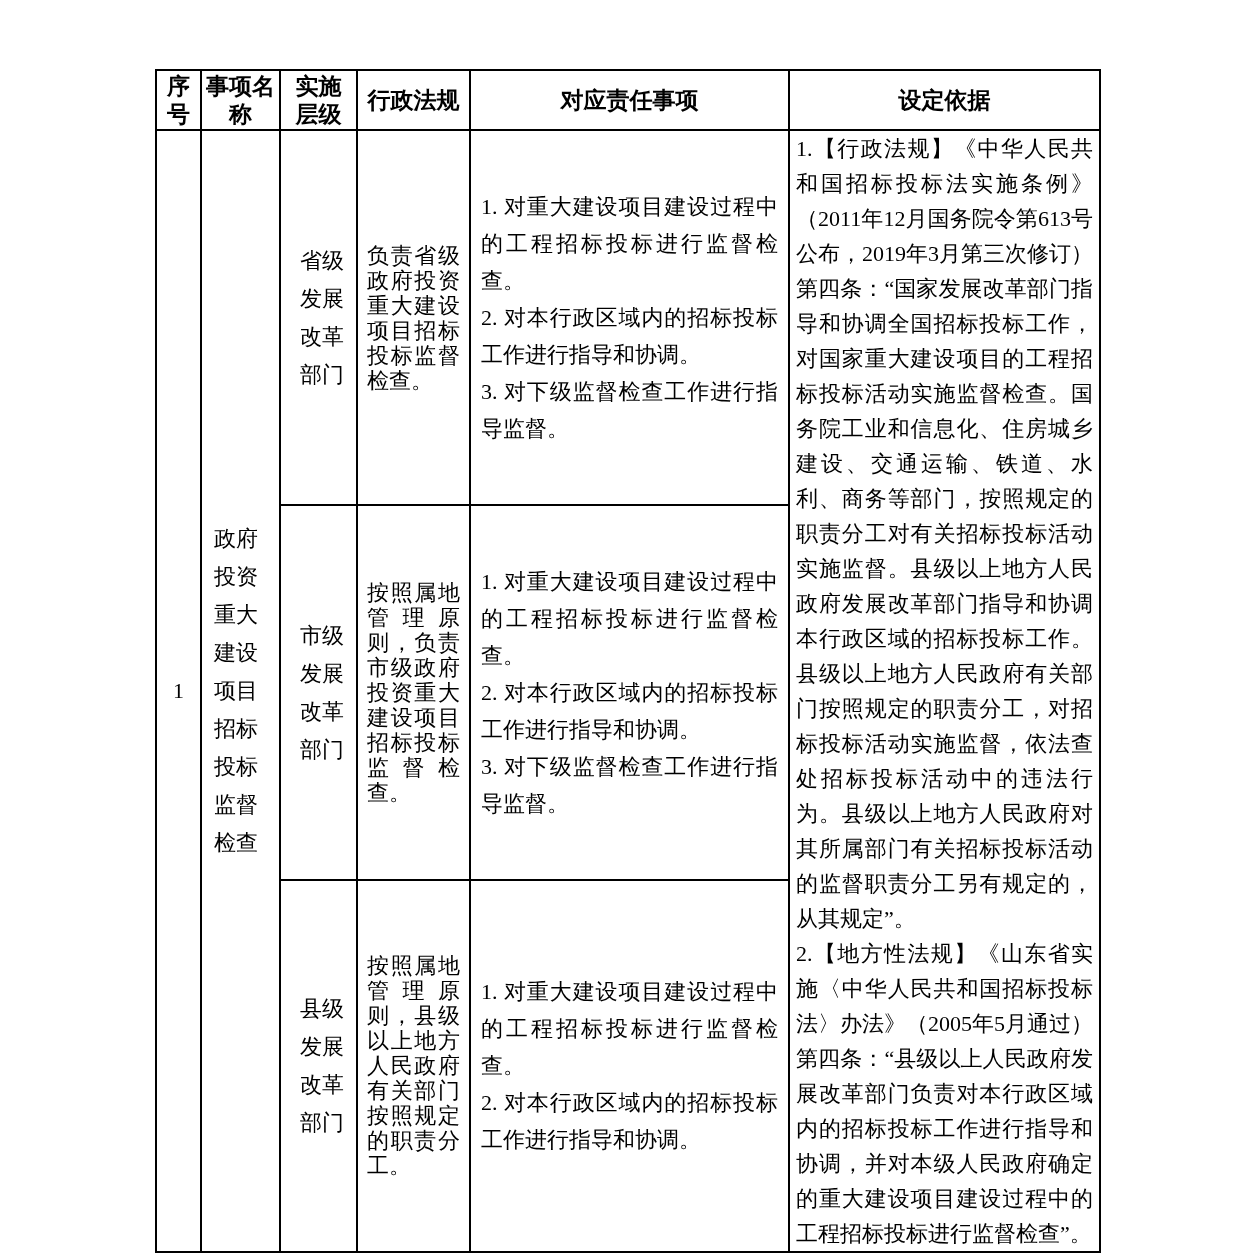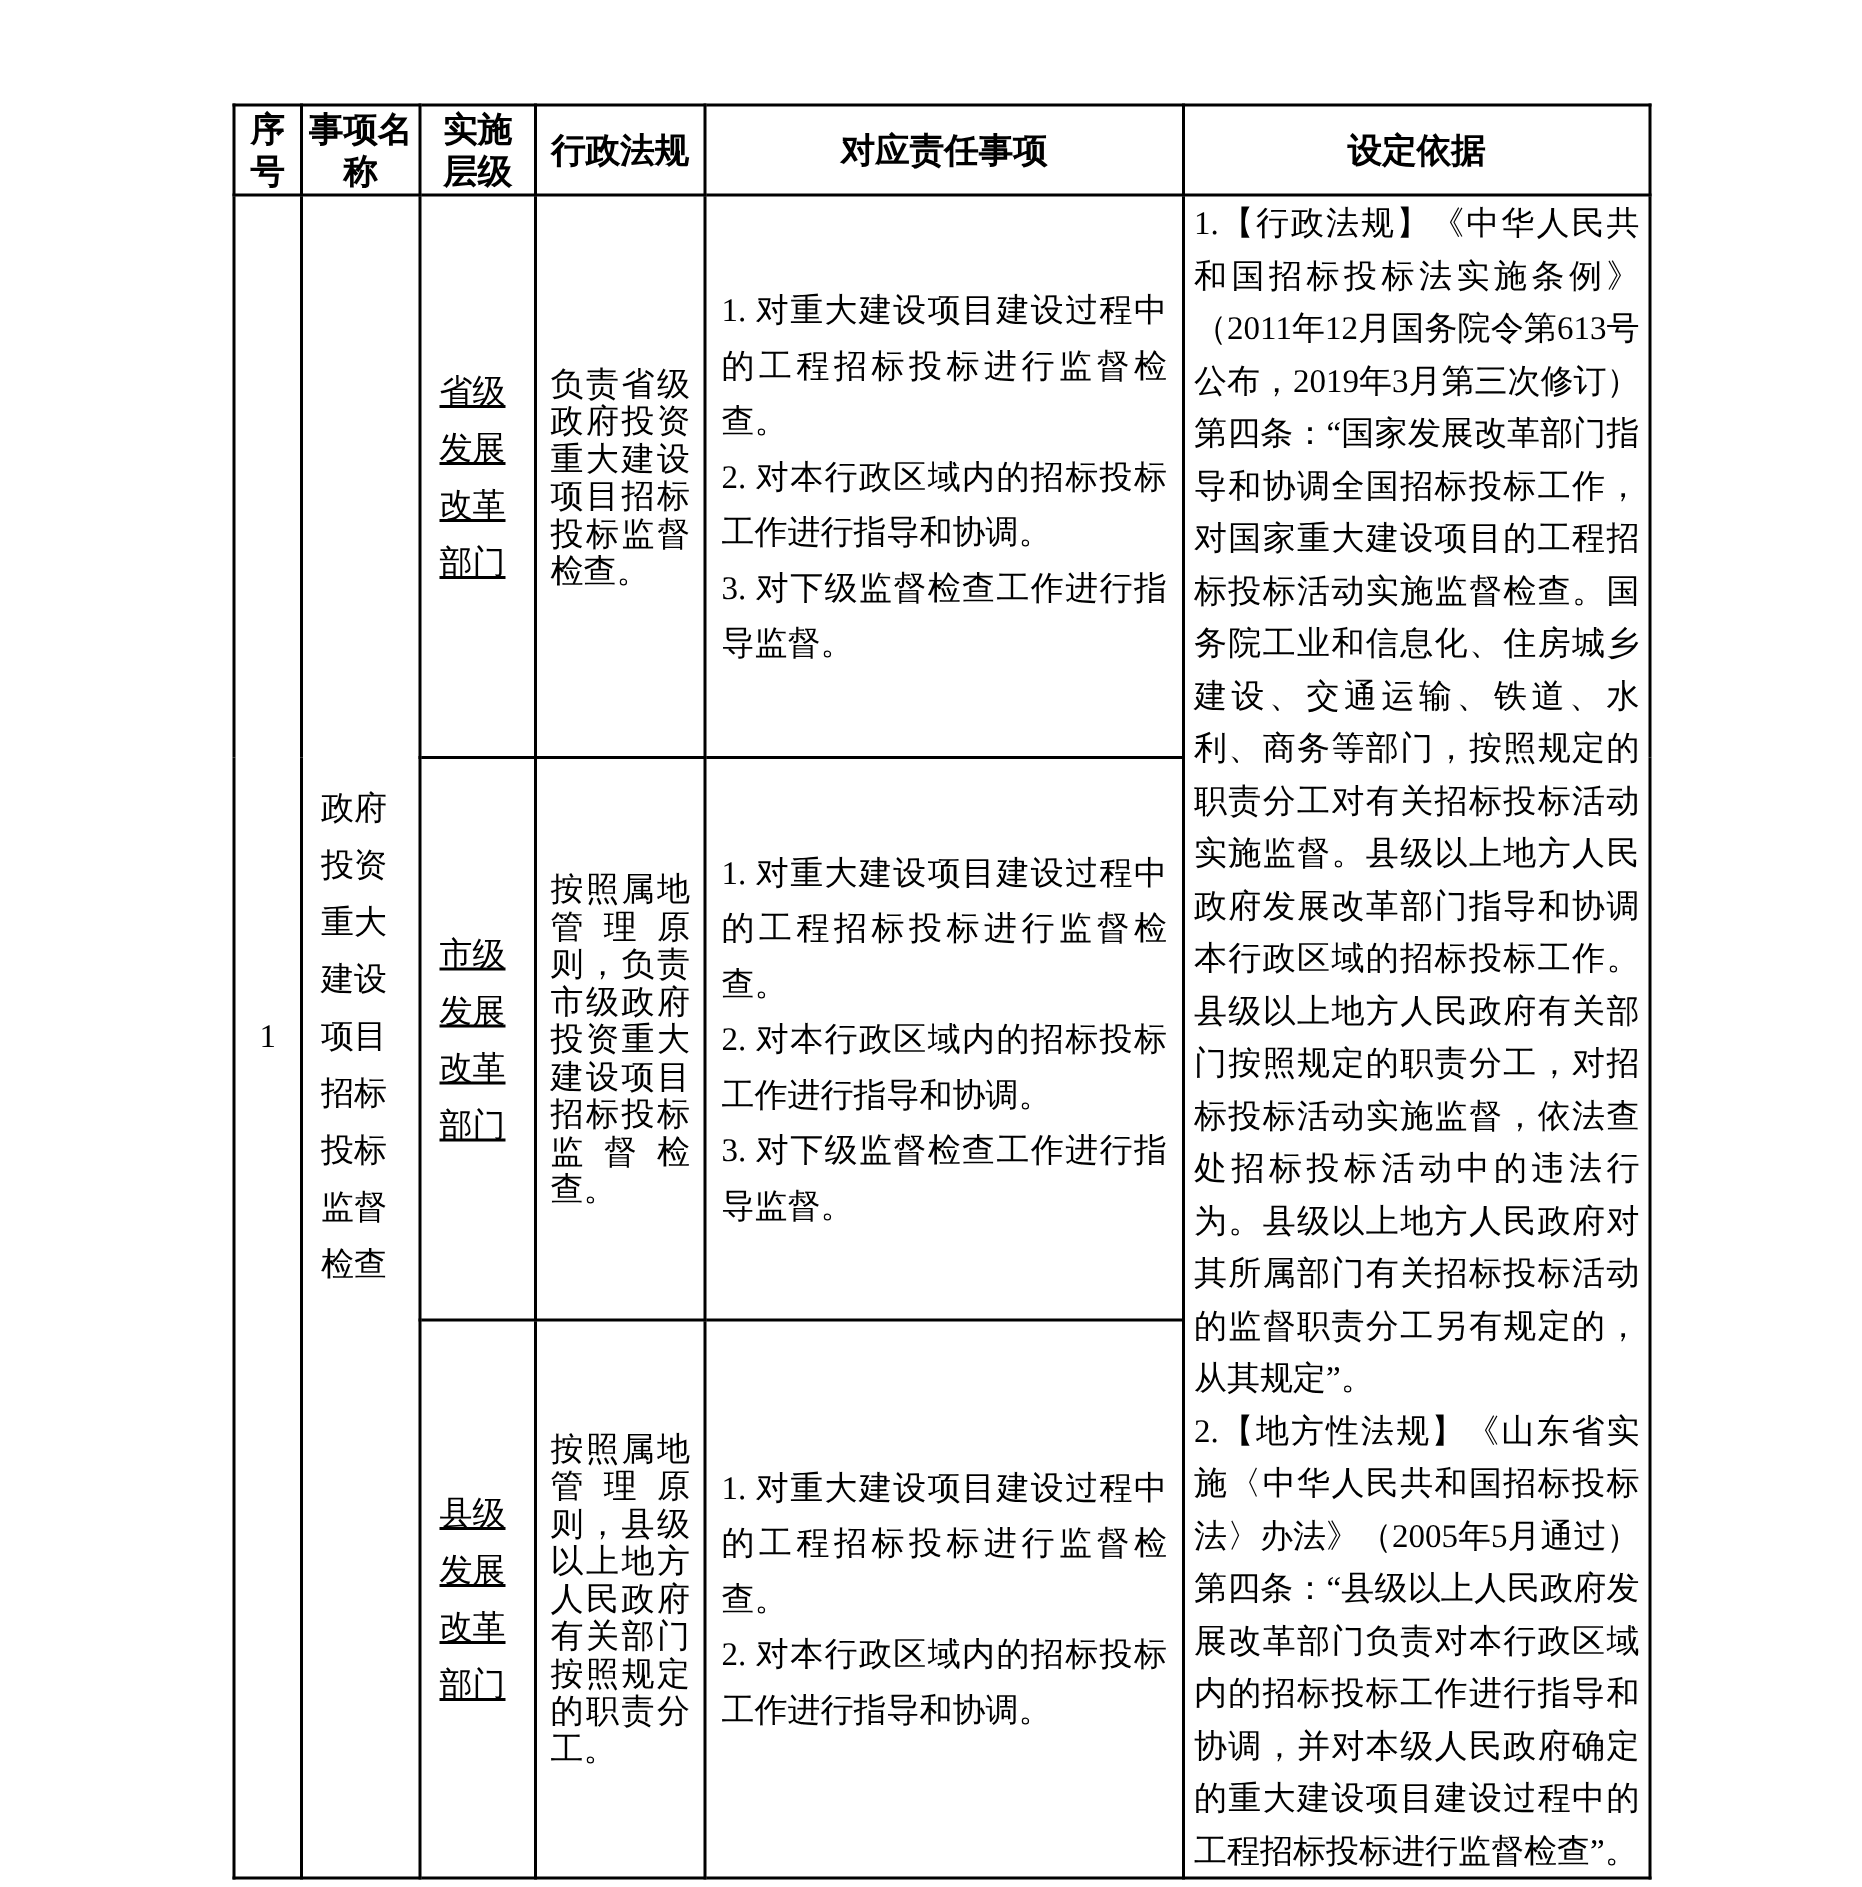--- a/index.html
+++ b/index.html
@@ -46,24 +46,23 @@
   .cell-serial{
     text-align:center;
     font-size:24px;
   }
   .cell-item{
     text-align:left;
     line-height:38px;
     padding:0 12px;
   }
   .cell-level{
-    text-align:left;
+    text-align:right;
     line-height:38px;
     padding:0 12px;
-    text-decoration:underline;
   }
   .cell-auth{
     text-align:justify;
     text-align-last:left;
     line-height:25px;
     padding:0 9px;
   }
   .cell-duties{
     padding:0 10px;
   }

